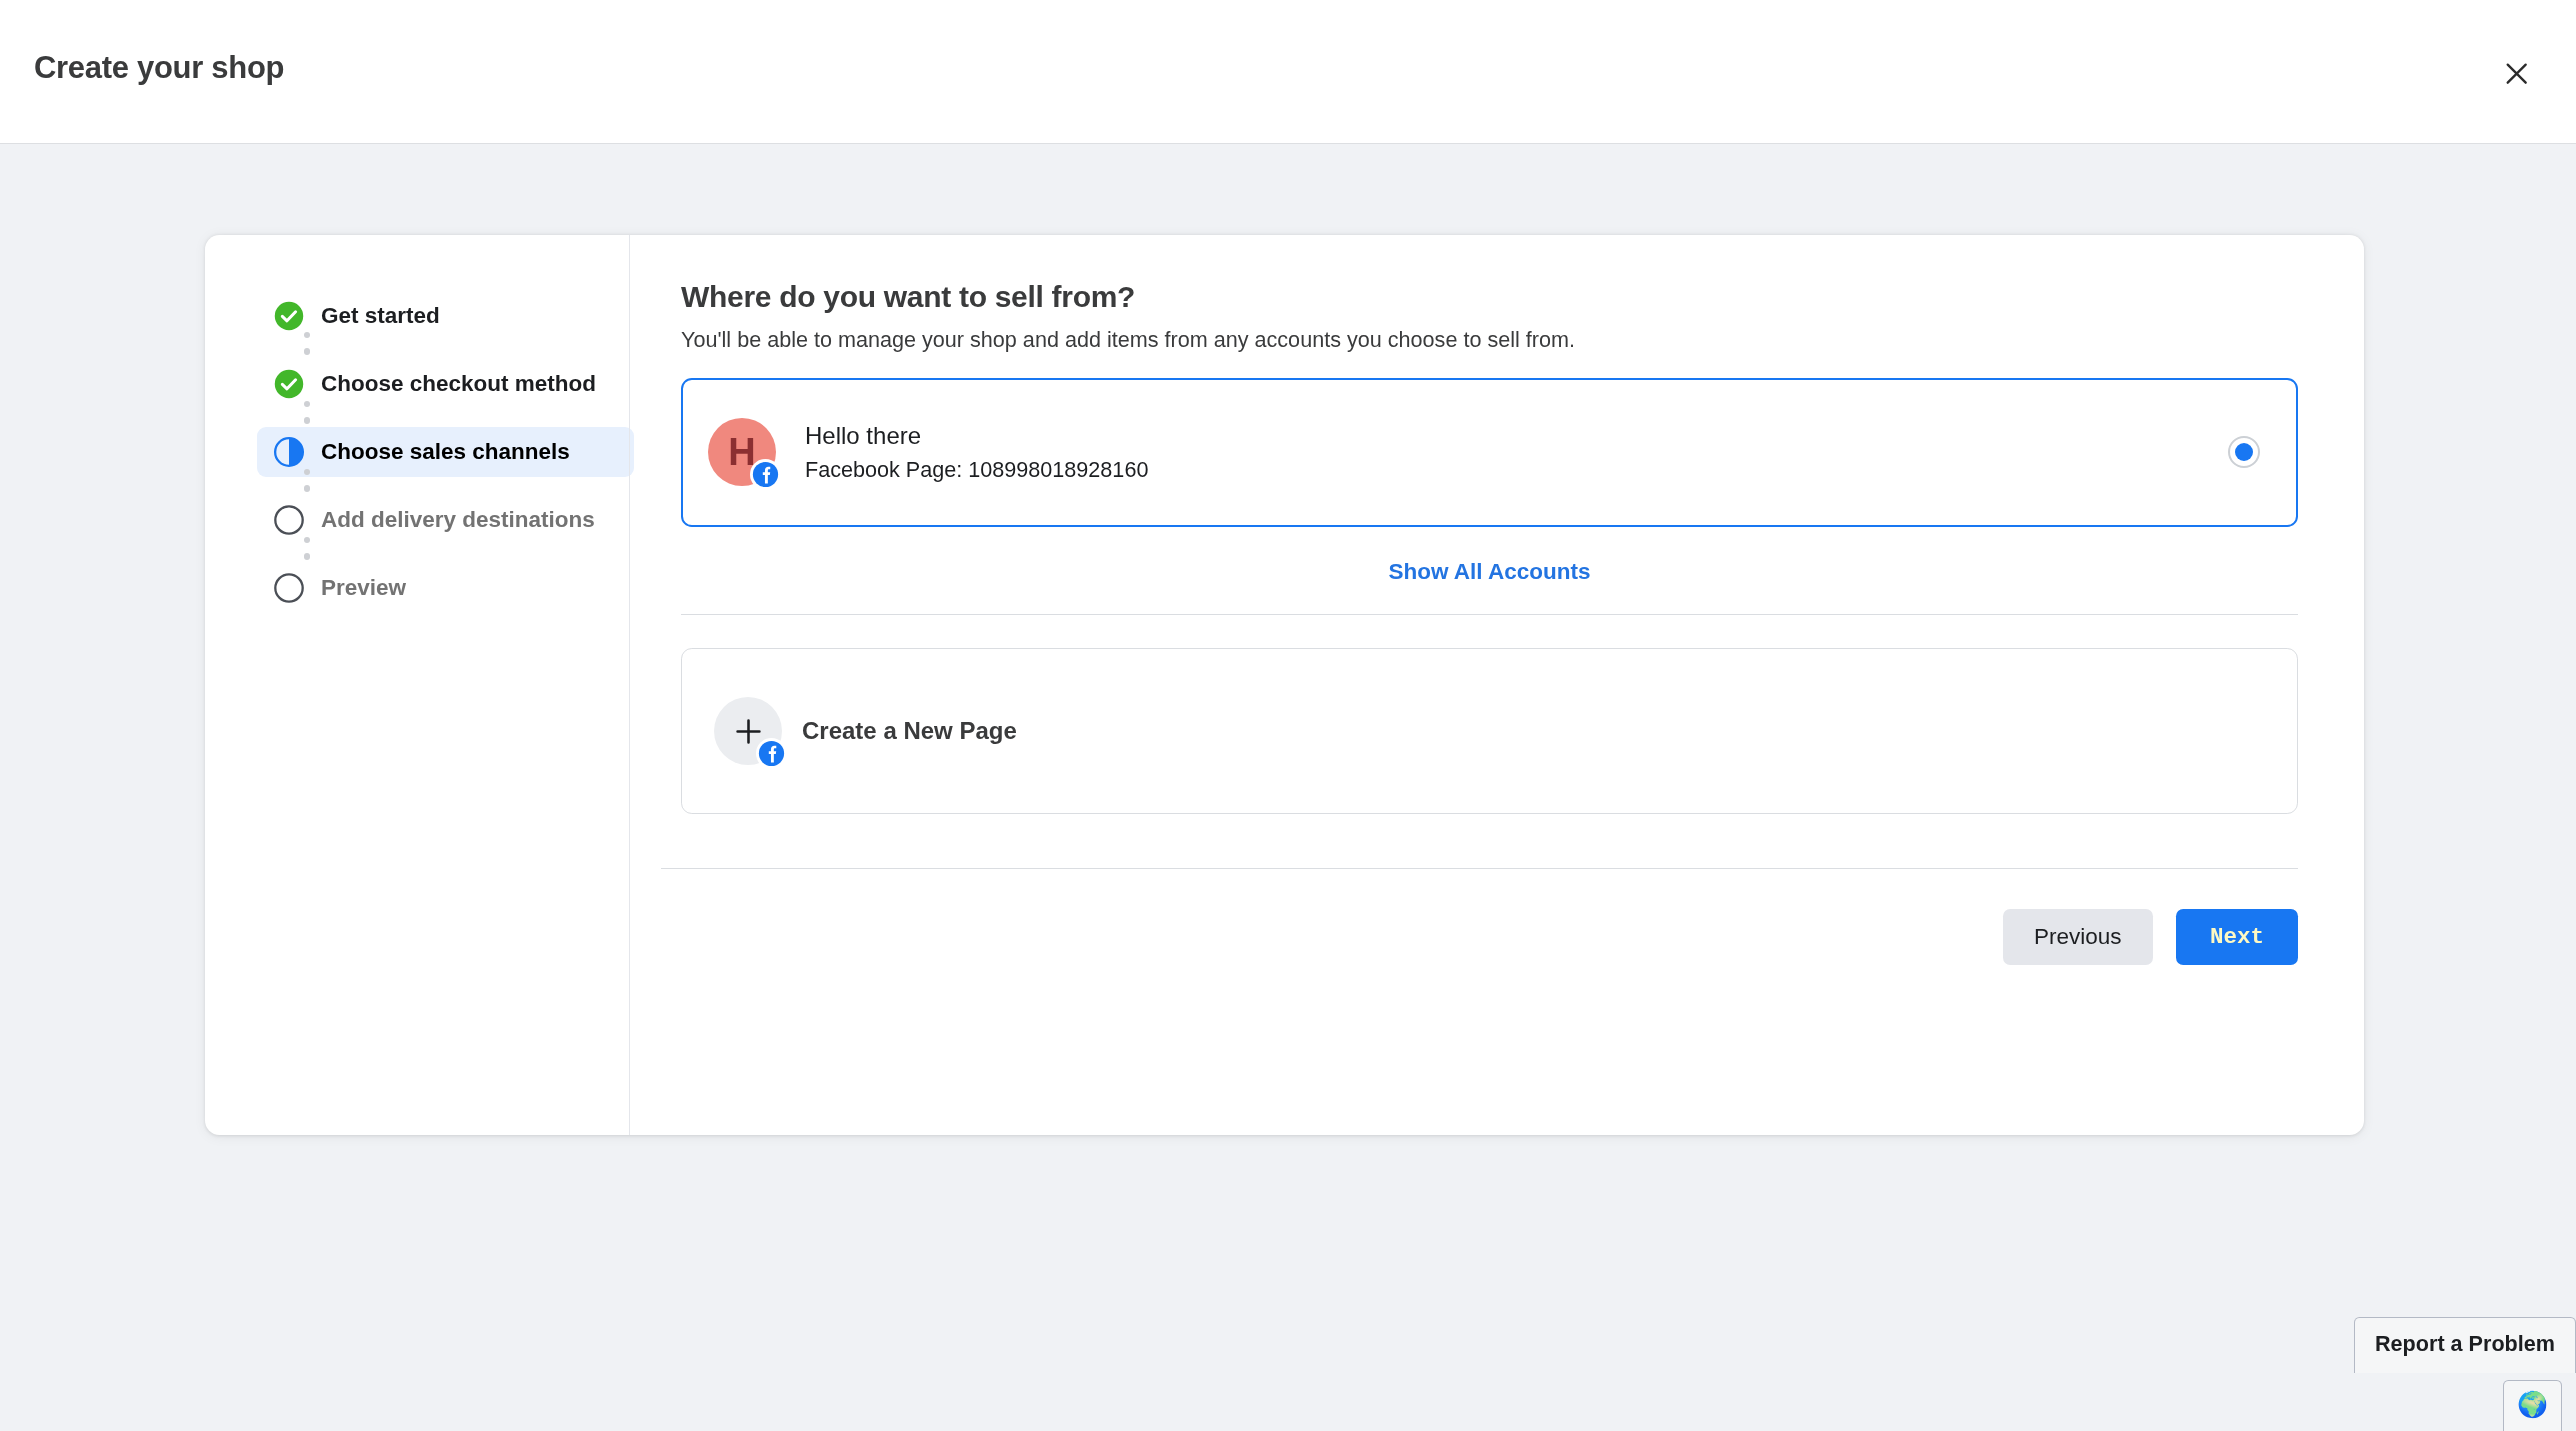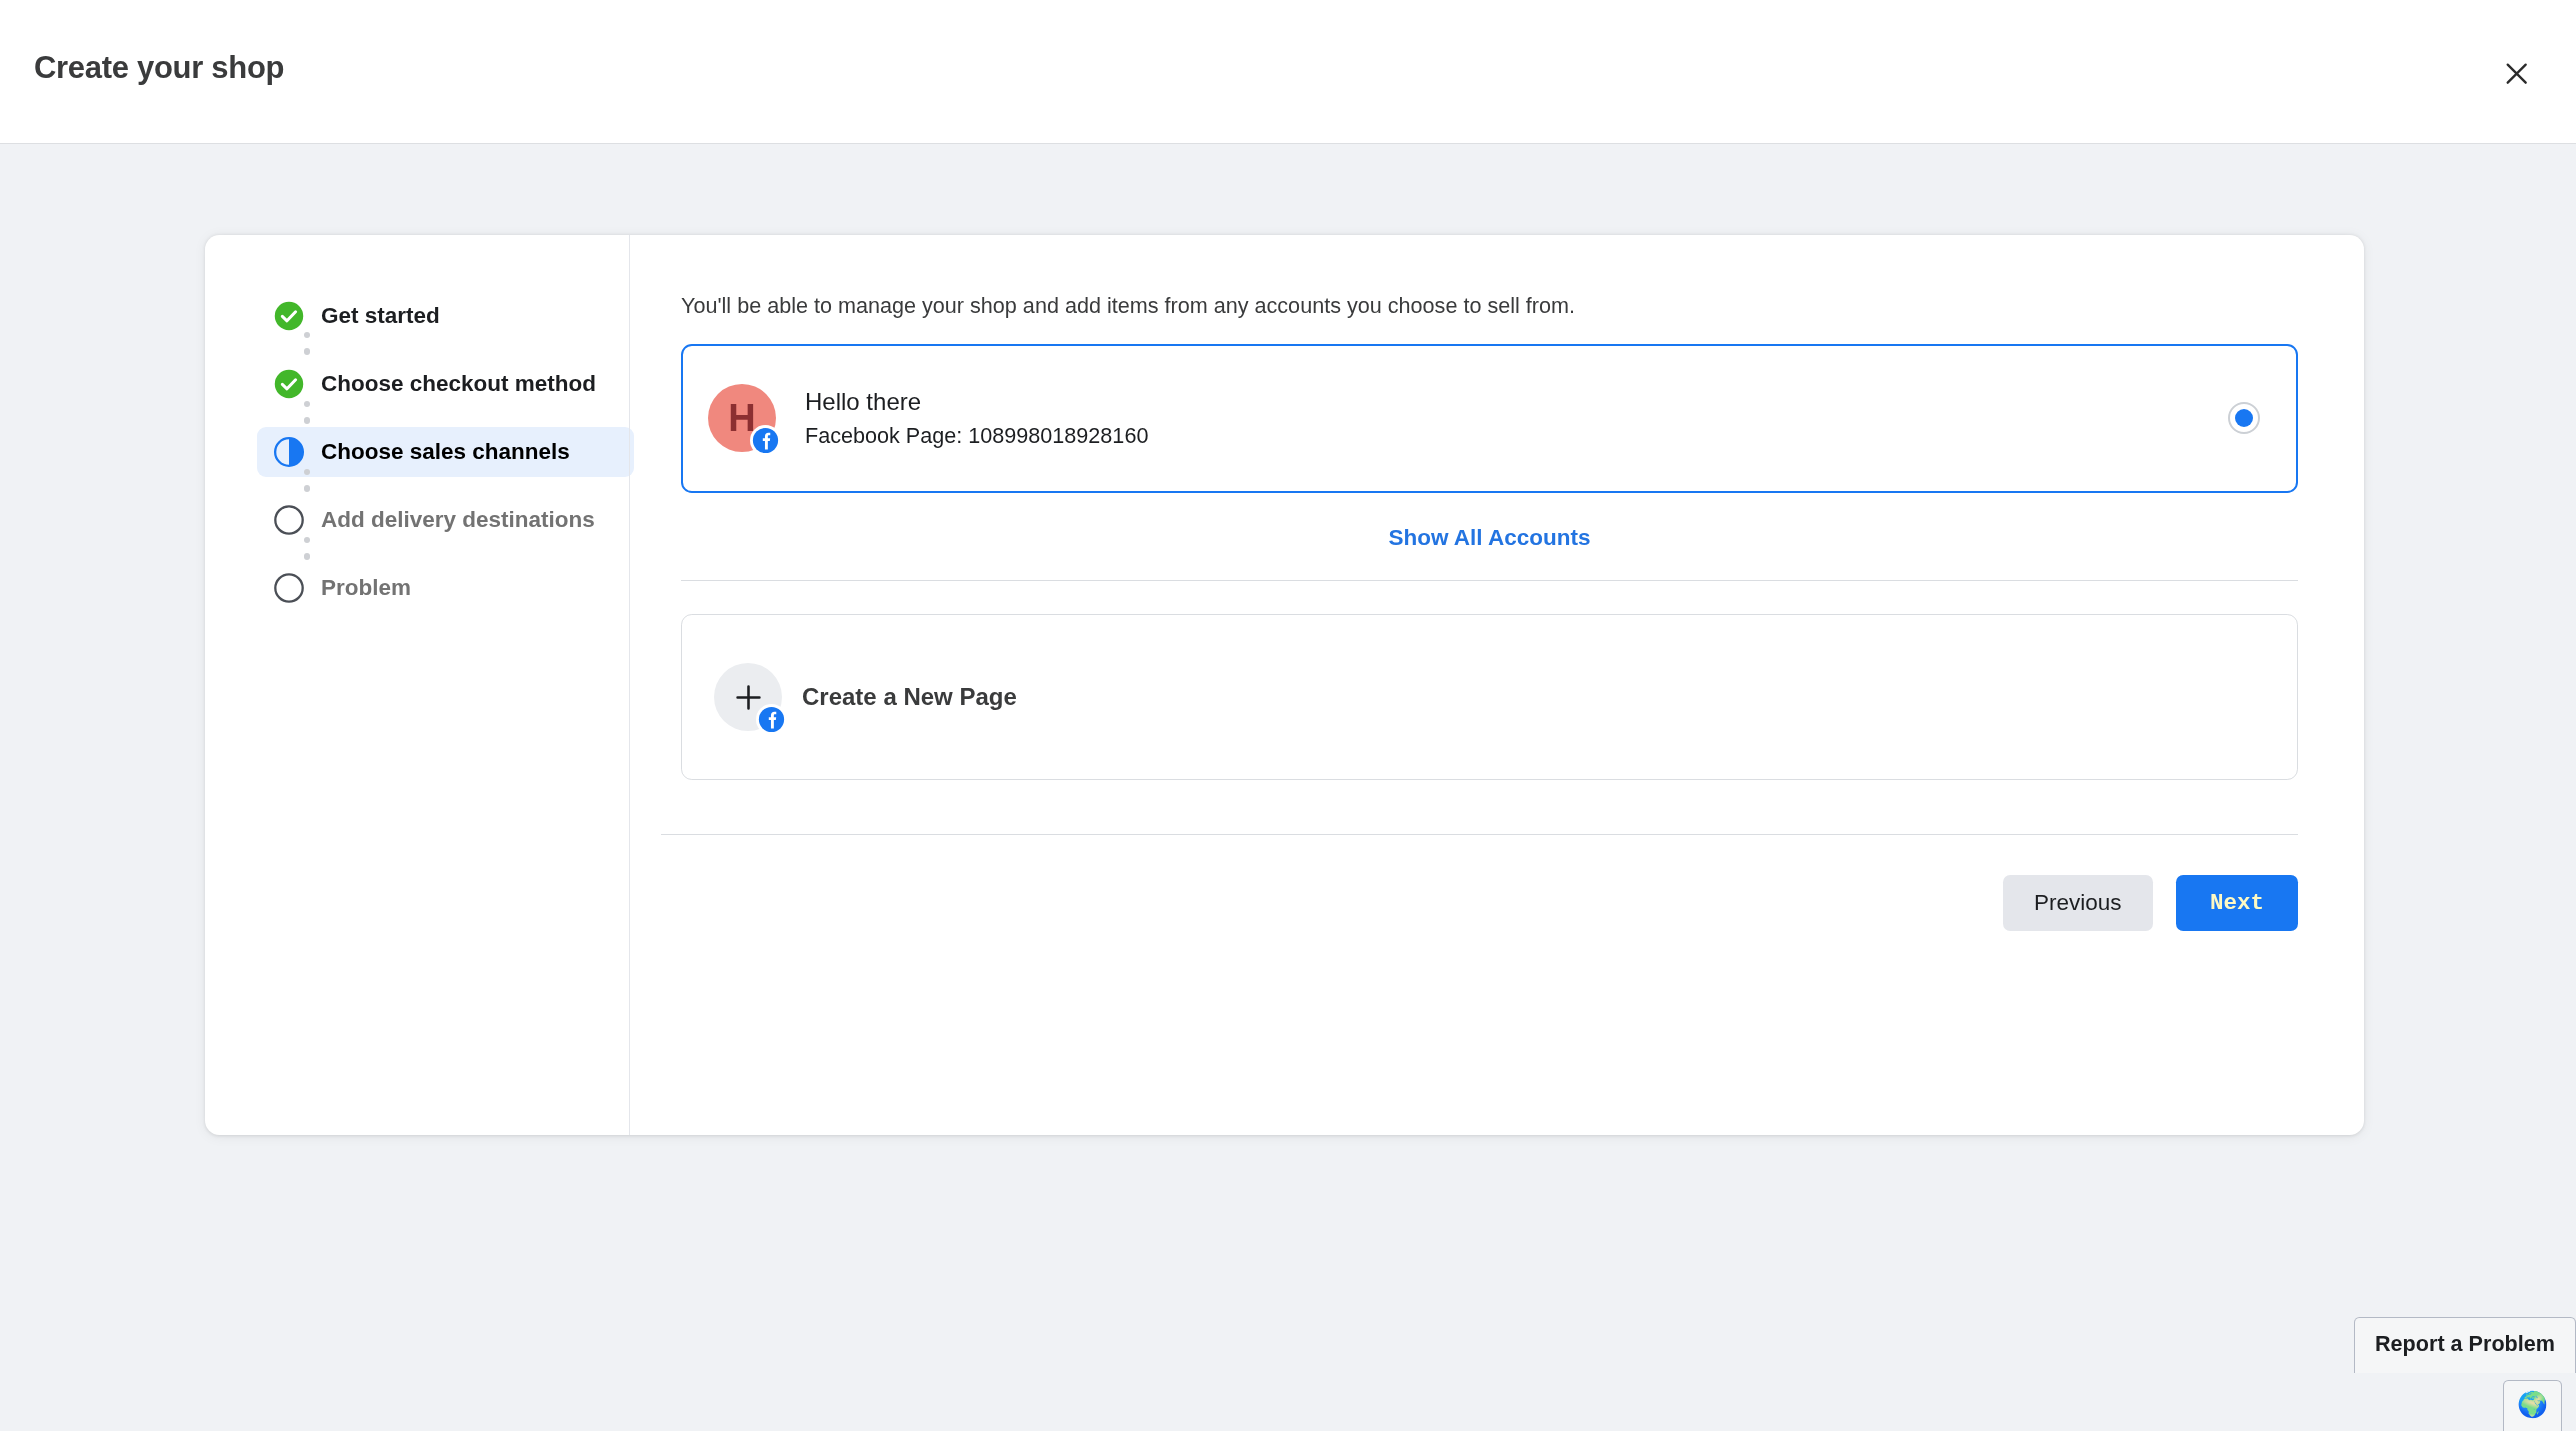--- a/index.html
+++ b/index.html
@@ -411,27 +411,28 @@
       </span>
       <span class="step-label">Add delivery destinations</span>
     </div>
 
     <div class="step">
       <span class="step-icon">
         <svg width="32" height="32" viewBox="0 0 36 36">
           <circle cx="18" cy="18" r="15.4" fill="none" stroke="#4b4f56" stroke-width="2.6"></circle>
         </svg>
       </span>
-      <span class="step-label">Problem</span>
+      <span class="step-label">Preview</span>
     </div>
   </div>
 
   <div class="v-divider"></div>
 
   <div class="content">
+    <div class="content-title">Where do you want to sell from?</div>
     <div class="content-sub">You'll be able to manage your shop and add items from any accounts you choose to sell from.</div>
 
     <div class="account-card">
       <div class="avatar-wrap">
         <div class="avatar">H</div>
         <div class="fb-badge">
           <svg width="27" height="27" viewBox="0 0 30 30">
             <circle cx="15" cy="15" r="14" fill="#1877f2"></circle>
             <path d="M17.6 15.6h2.2l.4-3.1h-2.6v-1.7c0-.9.25-1.5 1.55-1.5h1.15V6.5c-.3-.04-1.17-.12-2.2-.12-2.2 0-3.7 1.33-3.7 3.78v2.34H12v3.1h2.4V25h3.2z" fill="#ffffff"></path>
           </svg>

